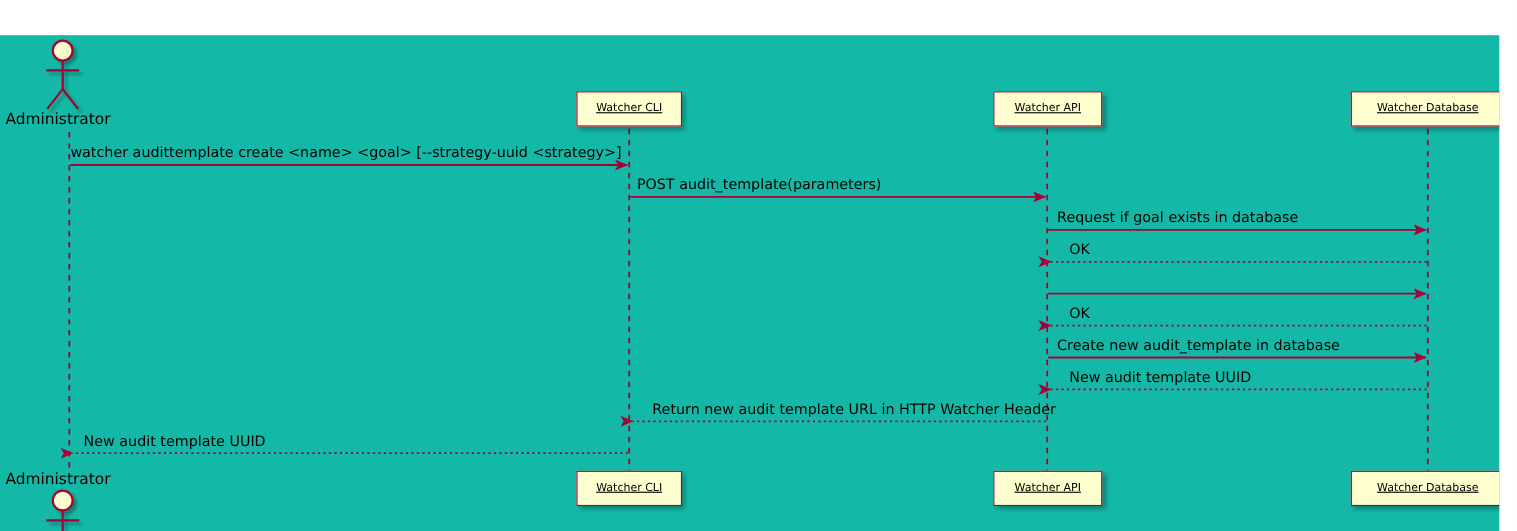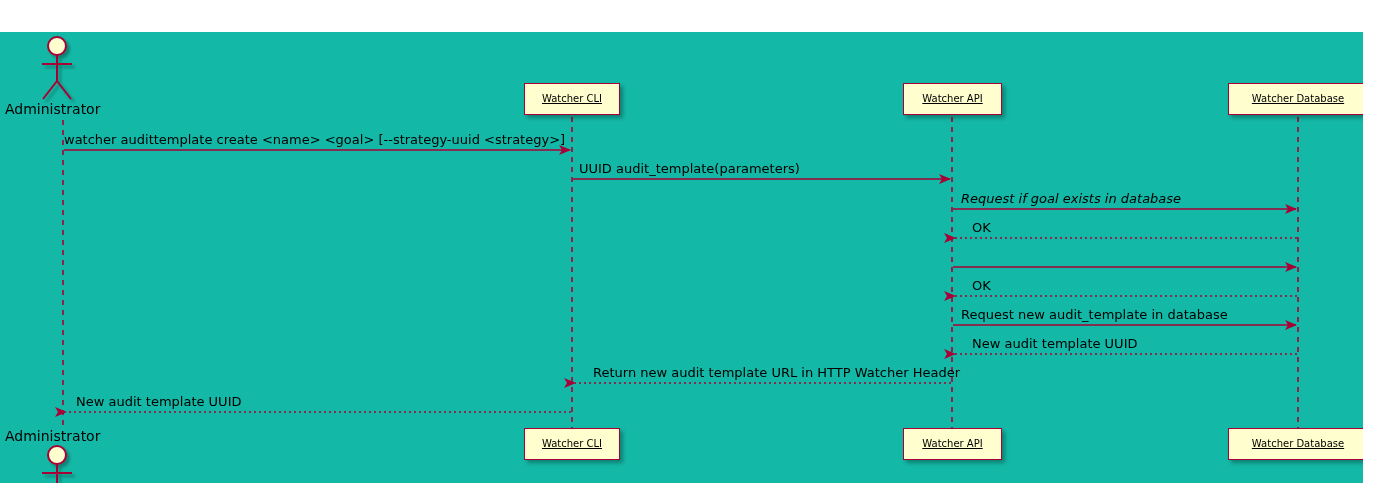--- a/index.html
+++ b/index.html
@@ -121,30 +121,30 @@
   <div class="pbox" style="left:1228px; top:51px; width:140px; height:32px;">Watcher Database</div>
 
   <div class="pbox" style="left:524px; top:396px; width:96px; height:32px;">Watcher CLI</div>
 
   <div class="pbox" style="left:903px; top:396px; width:99px; height:32px;">Watcher API</div>
 
   <div class="pbox" style="left:1228px; top:396px; width:140px; height:32px;">Watcher Database</div>
 
   <div class="msg-label" style="left:64px; top:101px;text-align:center;">watcher audittemplate create &lt;name&gt; &lt;goal&gt; [--strategy-uuid &lt;strategy&gt;]</div>
 
-  <div class="msg-label" style="left:579px; top:130px;">UUID audit_template(parameters)</div>
+  <div class="msg-label" style="left:579px; top:130px;">POST audit_template(parameters)</div>
 
-  <div class="msg-label" style="left:961px; top:160px;font-style:italic;">Request if goal exists in database</div>
+  <div class="msg-label" style="left:961px; top:160px;">Request if goal exists in database</div>
 
   <div class="msg-label" style="left:972px; top:189px;">OK</div>
 
 
   <div class="msg-label" style="left:972px; top:247px;">OK</div>
 
-  <div class="msg-label" style="left:961px; top:276px;">Request new audit_template in database</div>
+  <div class="msg-label" style="left:961px; top:276px;">Create new audit_template in database</div>
 
   <div class="msg-label" style="left:972px; top:305px;">New audit template UUID</div>
 
   <div class="msg-label" style="left:593px; top:334px;">Return new audit template URL in HTTP Watcher Header</div>
 
   <div class="msg-label" style="left:76px; top:363px;">New audit template UUID</div>
 
 </div>
 
 </body></html>

